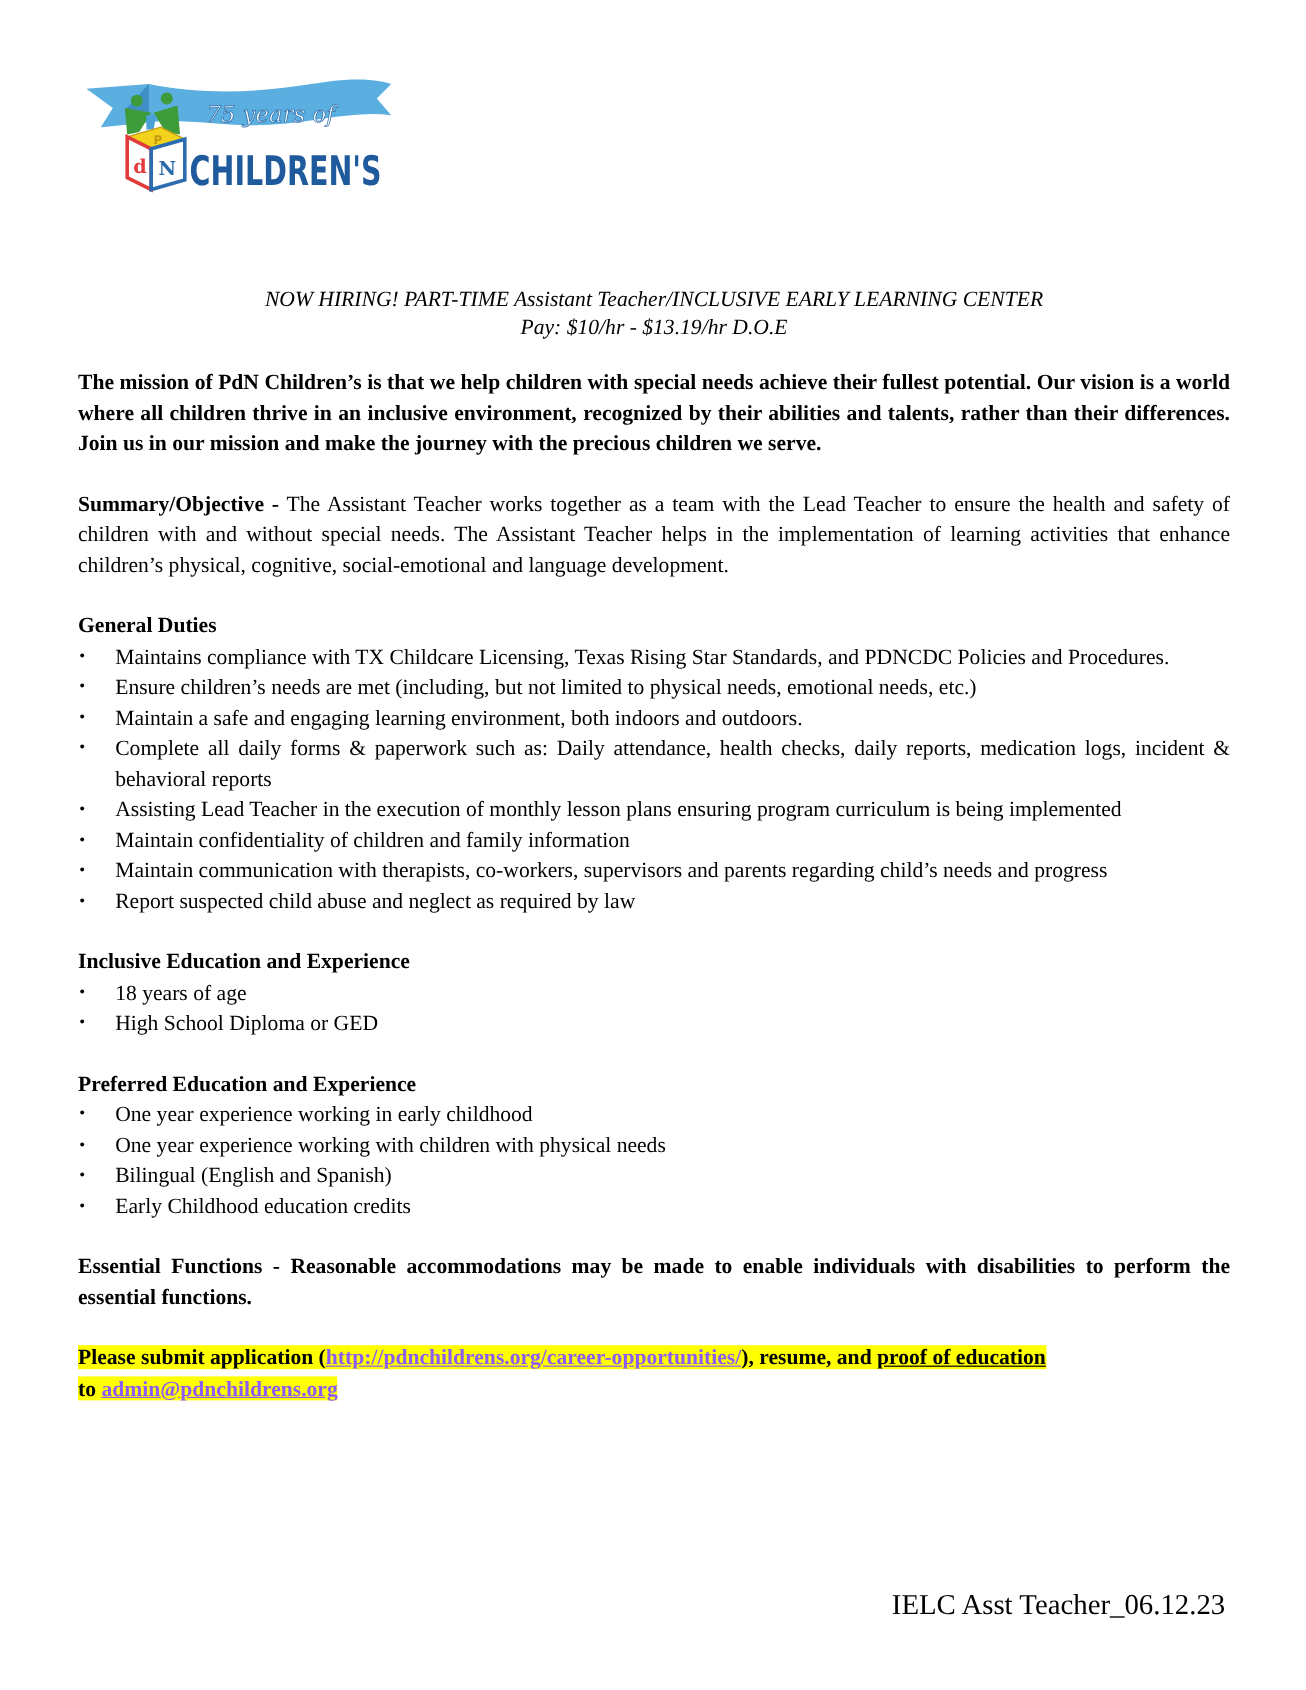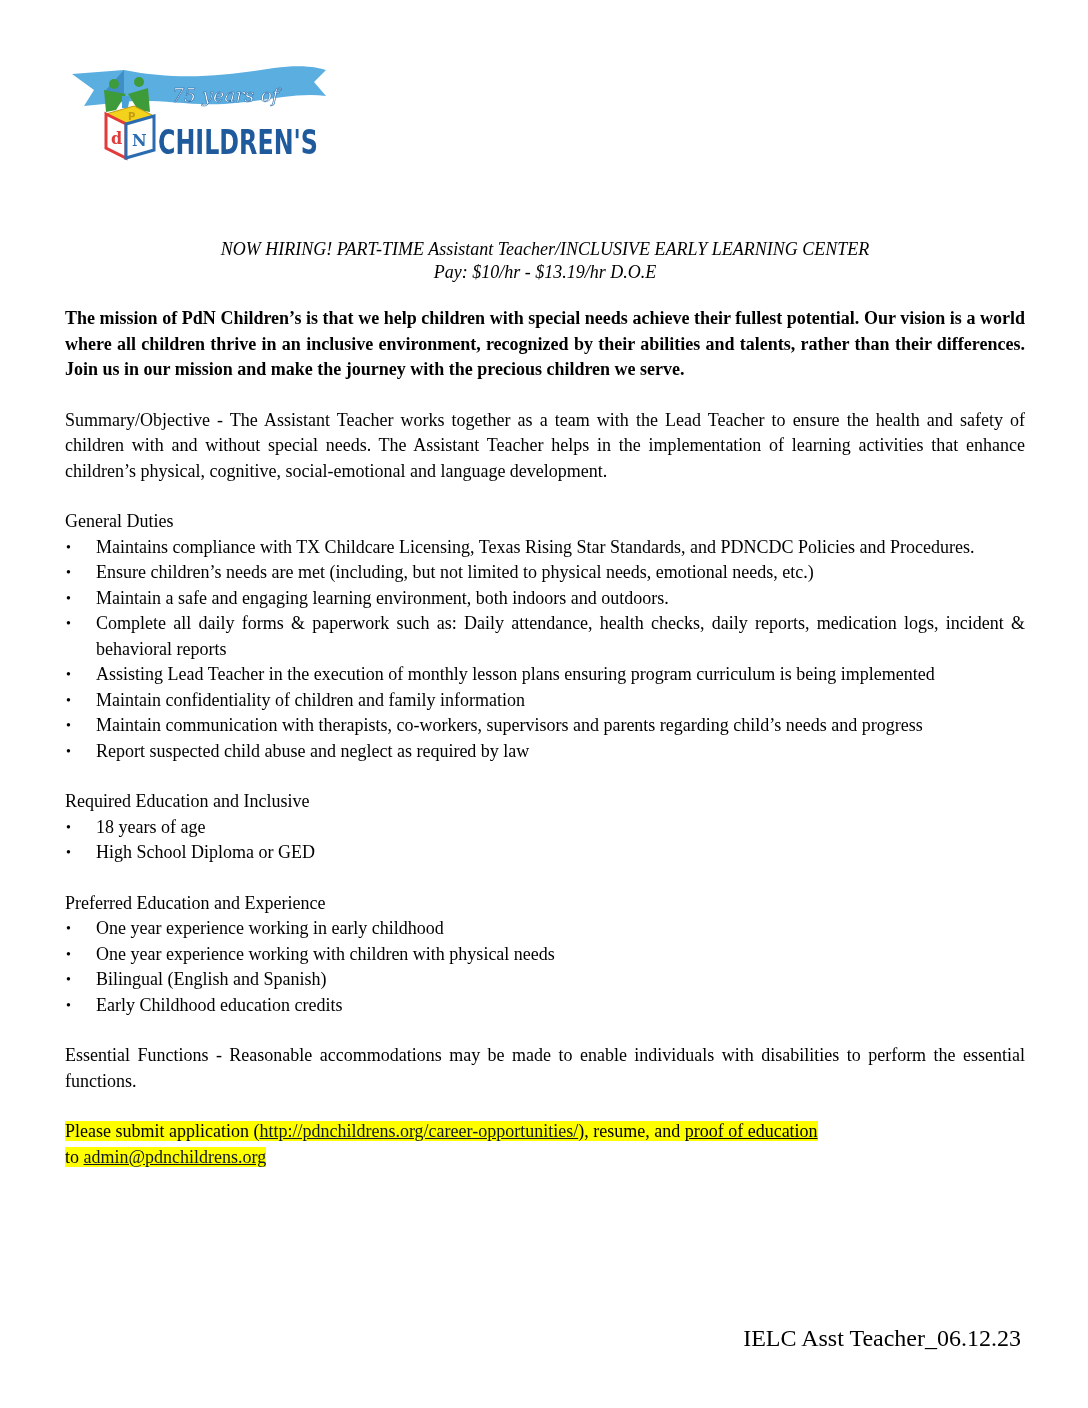--- a/index.html
+++ b/index.html
@@ -3,27 +3,27 @@
 <meta charset="utf-8">
 <style>
   html, body { margin: 0; padding: 0; background: #ffffff; }
   body { width: 1088px; height: 1408px; position: relative; overflow: hidden;
          font-family: "Liberation Serif", "DejaVu Serif", serif; color: #000; }
   .logo { position: absolute; left: 64px; top: 62px; width: 270px; height: 108px; }
   .page { position: absolute; left: 65px; top: 238px; width: 960px; font-size: 18px; line-height: 25.5px; }
   .title { text-align: center; font-weight: normal; font-style: italic; font-size: 18px; line-height: 23px; }
   .mission { margin-top: 22px; font-weight: bold; text-align: justify; text-align-last: left; line-height: 25.5px; }
   .para { margin-top: 25px; text-align: justify; text-align-last: left; }
-  .h { font-weight: normal; }
+  .h { font-weight: bold; }
   .section { margin-top: 25px; }
   ul.bullets { list-style: none; margin: 0; padding: 0; }
   ul.bullets li { position: relative; padding-left: 31px; text-align: justify; text-align-last: left; }
   ul.bullets li .dot { position: absolute; left: 1px; top: 0; font-size: 14px; }
   .highlight { background: #ffff00; }
-  .link { color: #0f172a; text-decoration: underline; }
+  .link { color: #8b5cf6; text-decoration: underline; }
   .ul { text-decoration: underline; }
   .footer-code { position: absolute; right: 67px; top: 1325px; font-size: 24px; }
 </style>
 </head>
 <body>
 
 <div class="logo">
   <svg width="270" height="108" viewBox="0 0 270 108">
 
     <path d="M8 12 L60 8 C120 20 170 12 210 6 C240 2 255 6 262 8 L250 20 L262 34 C230 30 200 40 160 42 C120 44 90 36 60 40 L20 44 L30 28 Z" fill="#5aaee0"></path>
@@ -70,21 +70,21 @@
       <li><span class="dot">•</span><span>Maintain a safe and engaging learning environment, both indoors and outdoors.</span></li>
       <li><span class="dot">•</span><span>Complete all daily forms &amp; paperwork such as: Daily attendance, health checks, daily reports, medication logs, incident &amp; behavioral reports</span></li>
       <li><span class="dot">•</span><span>Assisting Lead Teacher in the execution of monthly lesson plans ensuring program curriculum is being implemented</span></li>
       <li><span class="dot">•</span><span>Maintain confidentiality of children and family information</span></li>
       <li><span class="dot">•</span><span>Maintain communication with therapists, co-workers, supervisors and parents regarding child’s needs and progress</span></li>
       <li><span class="dot">•</span><span>Report suspected child abuse and neglect as required by law</span></li>
     </ul>
   </div>
 
   <div class="section">
-    <div class="h">Required Education and Inclusive</div>
+    <div class="h">Inclusive Education and Experience</div>
     <ul class="bullets">
       <li><span class="dot">•</span><span>18 years of age</span></li>
       <li><span class="dot">•</span><span>High School Diploma or GED</span></li>
     </ul>
   </div>
 
   <div class="section">
     <div class="h">Preferred Education and Experience</div>
     <ul class="bullets">
       <li><span class="dot">•</span><span>One year experience working in early childhood</span></li>

